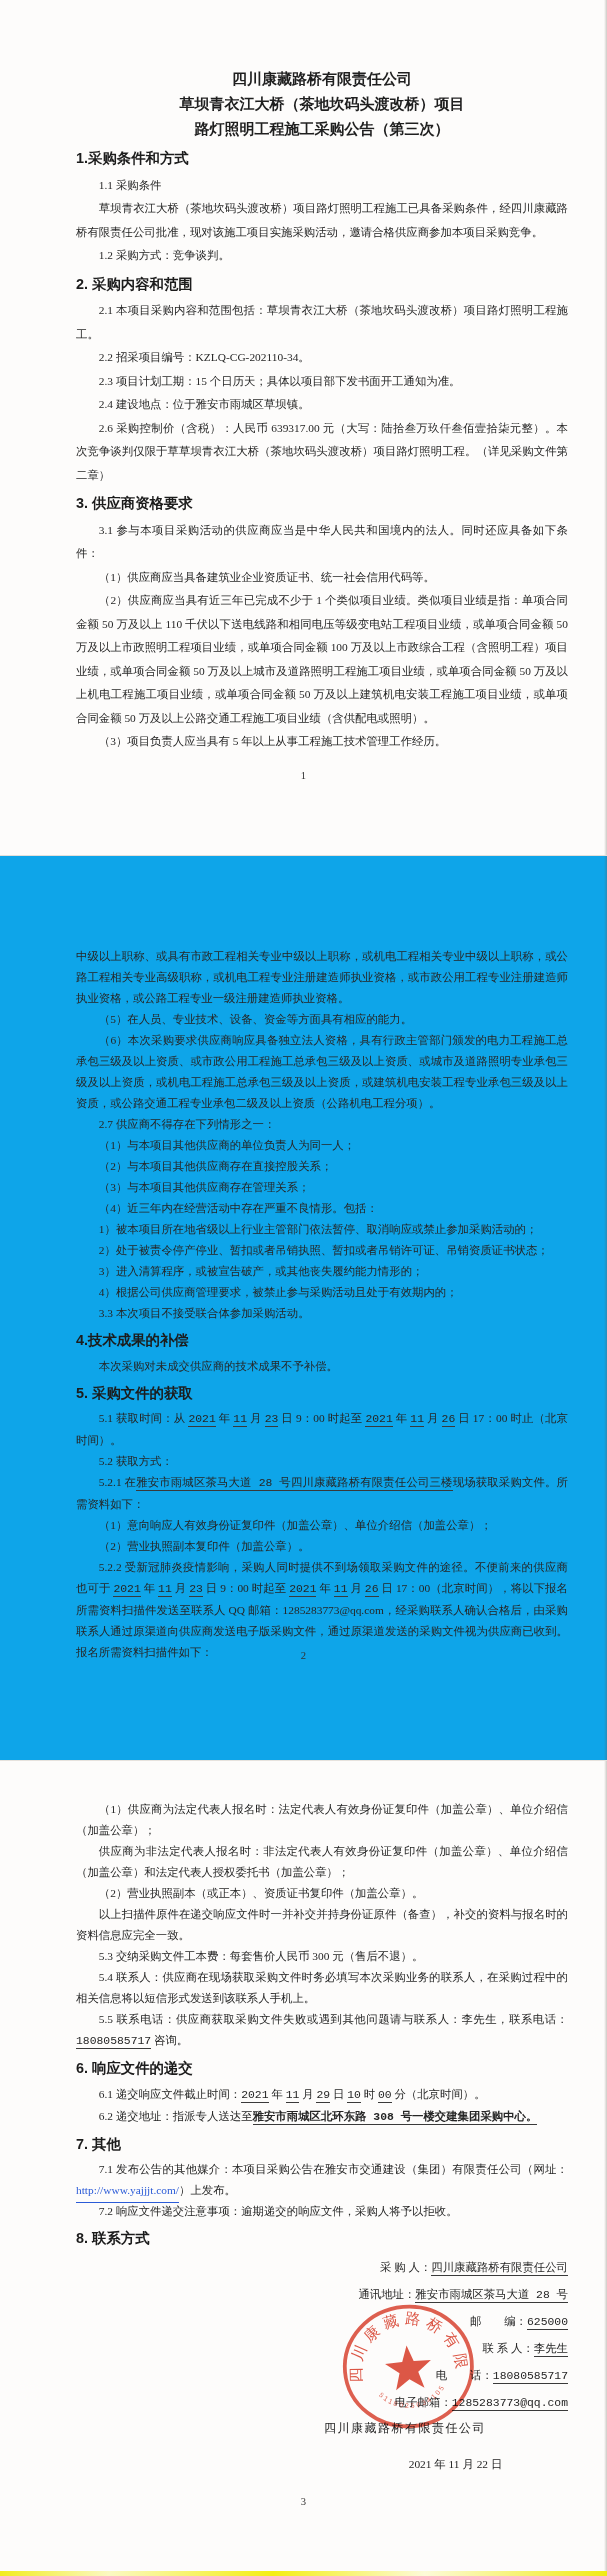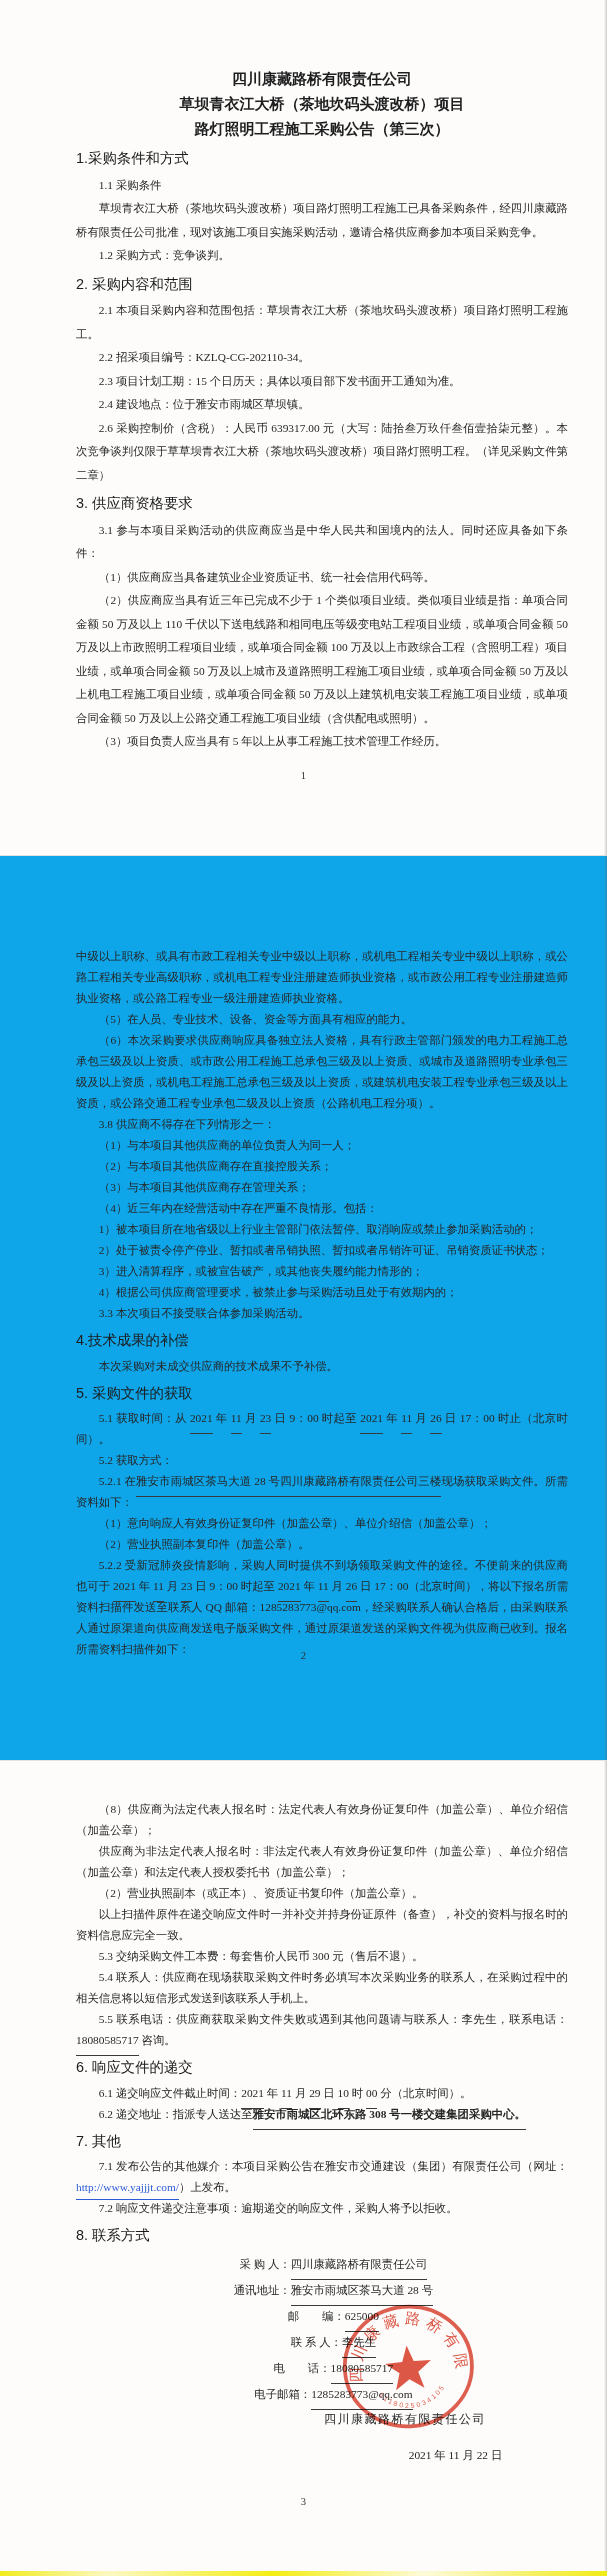--- a/index.html
+++ b/index.html
@@ -7,29 +7,29 @@
   .doc{width:492px;}
   .page{position:relative;width:607px;box-sizing:border-box;background:#fdfcfb;overflow:hidden;
         padding-left:76px;padding-right:39px;}
   .page::after{content:"";position:absolute;right:0;top:0;bottom:0;width:3px;
         background:linear-gradient(to left, rgba(95,85,72,.30), rgba(95,85,72,0));pointer-events:none;}
   .page1{height:856px;border-bottom:1.5px solid #e3dfda;}
   .page2{height:905px;border-bottom:1.5px solid #e6e2dd;background:#0ea5e9;}
   .page3{height:810px;}
   .tblock{margin-top:67px;}
   .tl{text-align:center;font-weight:bold;font-size:15px;line-height:25px;color:#1f1f1f;}
-  .h{font-family:"Liberation Sans","DejaVu Sans",sans-serif;font-weight:normal;font-size:14.4px;
+  .h{font-family:"Liberation Sans","DejaVu Sans",sans-serif;font-weight:bold;font-size:14.4px;
      line-height:27px;margin:3px 0 1.5px 0;color:#1c1c1c;}
   .p{font-size:11.4px;text-align:justify;text-indent:2em;margin:0;}
   .page1 .p{line-height:23.5px;}
   .page2 .p{line-height:21px;}
   .page3 .p{line-height:21px;}
   .noind{text-indent:0;}
-  .contact{text-indent:2em;text-align:center;line-height:26px !important;}
-  .u{border-bottom:0.8px solid #3a3a3a;padding-bottom:9px;}
+  .contact{text-indent:2em;text-align:right;line-height:26px !important;}
+  .u{border-bottom:0.8px solid #3a3a3a;padding-bottom:1px;font-family:Liberation Mono, monospace;}
   .b{font-weight:bold;}
   .lnk{color:#2b5bd7;border-bottom:0.8px solid #2b5bd7;padding-bottom:6px;margin-top:28px;}
   .pagenum{position:absolute;left:0;right:0;text-align:center;font-size:10.6px;color:#333;}
   .pn1{top:770px;}
   .pn2{top:794px;}
   .pn3{top:735px;}
   .sig-company{margin:4.6px 0 0 248px;font-size:12px;letter-spacing:1.5px;color:#1e1e1e;}
   .sig-date{margin:20px 0 0 267px;font-size:11.4px;color:#1e1e1e;text-align:center;}
   .stamp{position:absolute;left:339px;top:541px;width:140px;height:135px;
          mix-blend-mode:multiply;opacity:.92;transform:rotate(-5deg);}
@@ -66,21 +66,21 @@
     <div class="p">（3）项目负责人应当具有 5 年以上从事工程施工技术管理工作经历。</div>
 
     <div class="pagenum pn1">1</div>
   </div>
 
   <div class="page page2">
     <div class="page2-topgap"></div>
     <div class="p noind">中级以上职称、或具有市政工程相关专业中级以上职称，或机电工程相关专业中级以上职称，或公路工程相关专业高级职称，或机电工程专业注册建造师执业资格，或市政公用工程专业注册建造师执业资格，或公路工程专业一级注册建造师执业资格。</div>
     <div class="p">（5）在人员、专业技术、设备、资金等方面具有相应的能力。</div>
     <div class="p">（6）本次采购要求供应商响应具备独立法人资格，具有行政主管部门颁发的电力工程施工总承包三级及以上资质、或市政公用工程施工总承包三级及以上资质、或城市及道路照明专业承包三级及以上资质，或机电工程施工总承包三级及以上资质，或建筑机电安装工程专业承包三级及以上资质，或公路交通工程专业承包二级及以上资质（公路机电工程分项）。</div>
-    <div class="p">3.8 供应商不得存在下列情形之一：</div>
+    <div class="p">2.7 供应商不得存在下列情形之一：</div>
     <div class="p">（1）与本项目其他供应商的单位负责人为同一人；</div>
     <div class="p">（2）与本项目其他供应商存在直接控股关系；</div>
     <div class="p">（3）与本项目其他供应商存在管理关系；</div>
     <div class="p">（4）近三年内在经营活动中存在严重不良情形。包括：</div>
     <div class="p">1）被本项目所在地省级以上行业主管部门依法暂停、取消响应或禁止参加采购活动的；</div>
     <div class="p">2）处于被责令停产停业、暂扣或者吊销执照、暂扣或者吊销许可证、吊销资质证书状态；</div>
     <div class="p">3）进入清算程序，或被宣告破产，或其他丧失履约能力情形的；</div>
     <div class="p">4）根据公司供应商管理要求，被禁止参与采购活动且处于有效期内的；</div>
     <div class="p">3.3 本次项目不接受联合体参加采购活动。</div>
     <div class="h">4.技术成果的补偿</div>
@@ -90,21 +90,21 @@
     <div class="p">5.2 获取方式：</div>
     <div class="p"><span>5.2.1 在</span><span class="u">雅安市雨城区茶马大道 28 号四川康藏路桥有限责任公司三楼</span><span>现场获取采购文件。所需资料如下：</span></div>
     <div class="p">（1）意向响应人有效身份证复印件（加盖公章）、单位介绍信（加盖公章）；</div>
     <div class="p">（2）营业执照副本复印件（加盖公章）。</div>
     <div class="p"><span>5.2.2 受新冠肺炎疫情影响，采购人同时提供不到场领取采购文件的途径。不便前来的供应商也可于 </span><span class="u">2021</span><span> 年 </span><span class="u">11</span><span> 月 </span><span class="u">23</span><span> 日 9：00 时起至 </span><span class="u">2021</span><span> 年 </span><span class="u">11</span><span> 月 </span><span class="u">26</span><span> 日 17：00（北京时间），将以下报名所需资料扫描件发送至联系人 QQ 邮箱：1285283773@qq.com，经采购联系人确认合格后，由采购联系人通过原渠道向供应商发送电子版采购文件，通过原渠道发送的采购文件视为供应商已收到。报名所需资料扫描件如下：</span></div>
     <div class="pagenum pn2">2</div>
   </div>
 
   <div class="page page3">
     <div class="page3-topgap"></div>
-    <div class="p">（8）供应商为法定代表人报名时：法定代表人有效身份证复印件（加盖公章）、单位介绍信（加盖公章）；</div>
+    <div class="p">（1）供应商为法定代表人报名时：法定代表人有效身份证复印件（加盖公章）、单位介绍信（加盖公章）；</div>
     <div class="p">供应商为非法定代表人报名时：非法定代表人有效身份证复印件（加盖公章）、单位介绍信（加盖公章）和法定代表人授权委托书（加盖公章）；</div>
     <div class="p">（2）营业执照副本（或正本）、资质证书复印件（加盖公章）。</div>
     <div class="p">以上扫描件原件在递交响应文件时一并补交并持身份证原件（备查），补交的资料与报名时的资料信息应完全一致。</div>
     <div class="p">5.3 交纳采购文件工本费：每套售价人民币 300 元（售后不退）。</div>
     <div class="p">5.4 联系人：供应商在现场获取采购文件时务必填写本次采购业务的联系人，在采购过程中的相关信息将以短信形式发送到该联系人手机上。</div>
     <div class="p"><span>5.5 联系电话：供应商获取采购文件失败或遇到其他问题请与联系人：李先生，联系电话：</span><span class="u">18080585717</span><span> 咨询。</span></div>
     <div class="h">6. 响应文件的递交</div>
     <div class="p"><span>6.1 递交响应文件截止时间：</span><span class="u">2021</span><span> 年 </span><span class="u">11</span><span> 月 </span><span class="u">29</span><span> 日 </span><span class="u">10</span><span> 时 </span><span class="u">00</span><span> 分（北京时间）。</span></div>
     <div class="p"><span>6.2 递交地址：指派专人送达至</span><span class="u b">雅安市雨城区北环东路 308 号一楼交建集团采购中心。</span></div>
     <div class="h">7. 其他</div>

